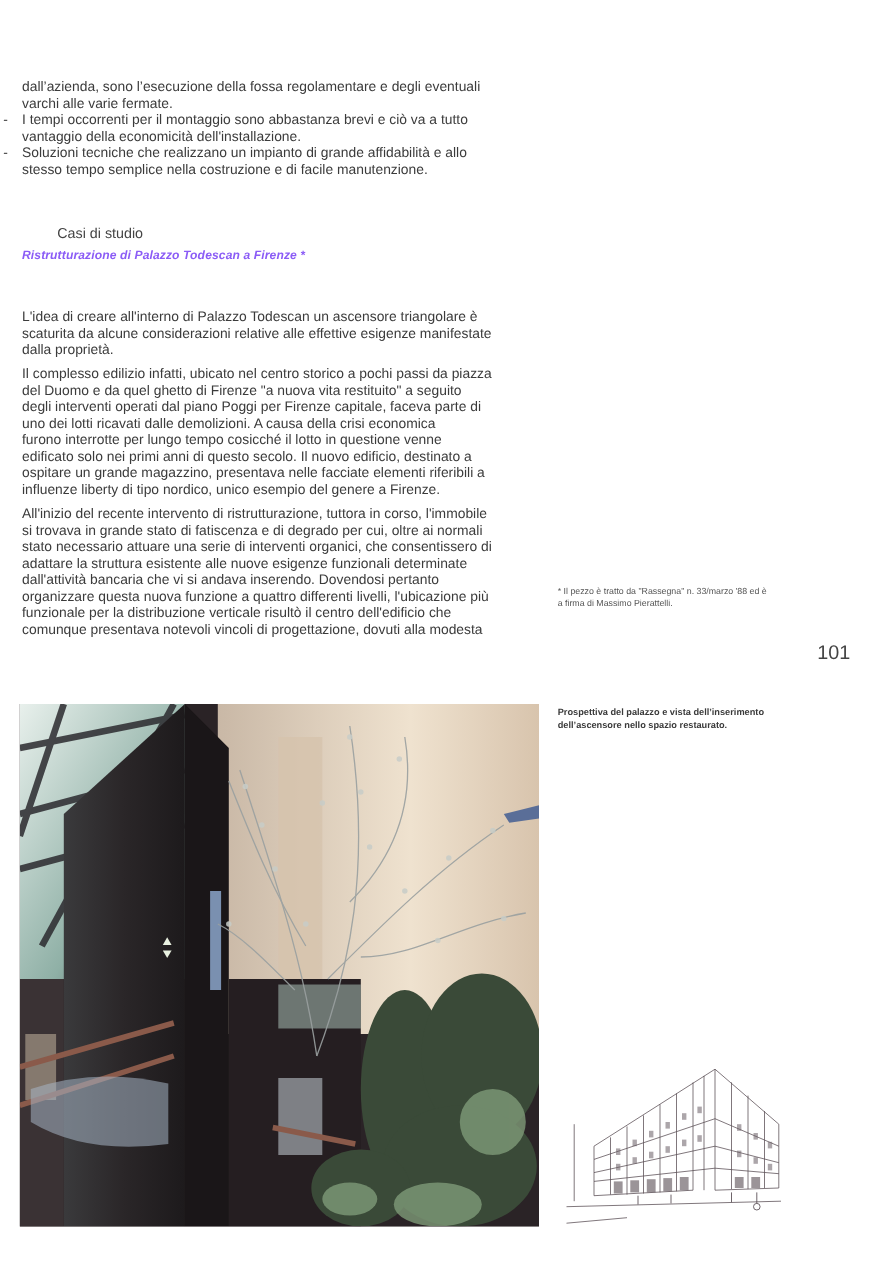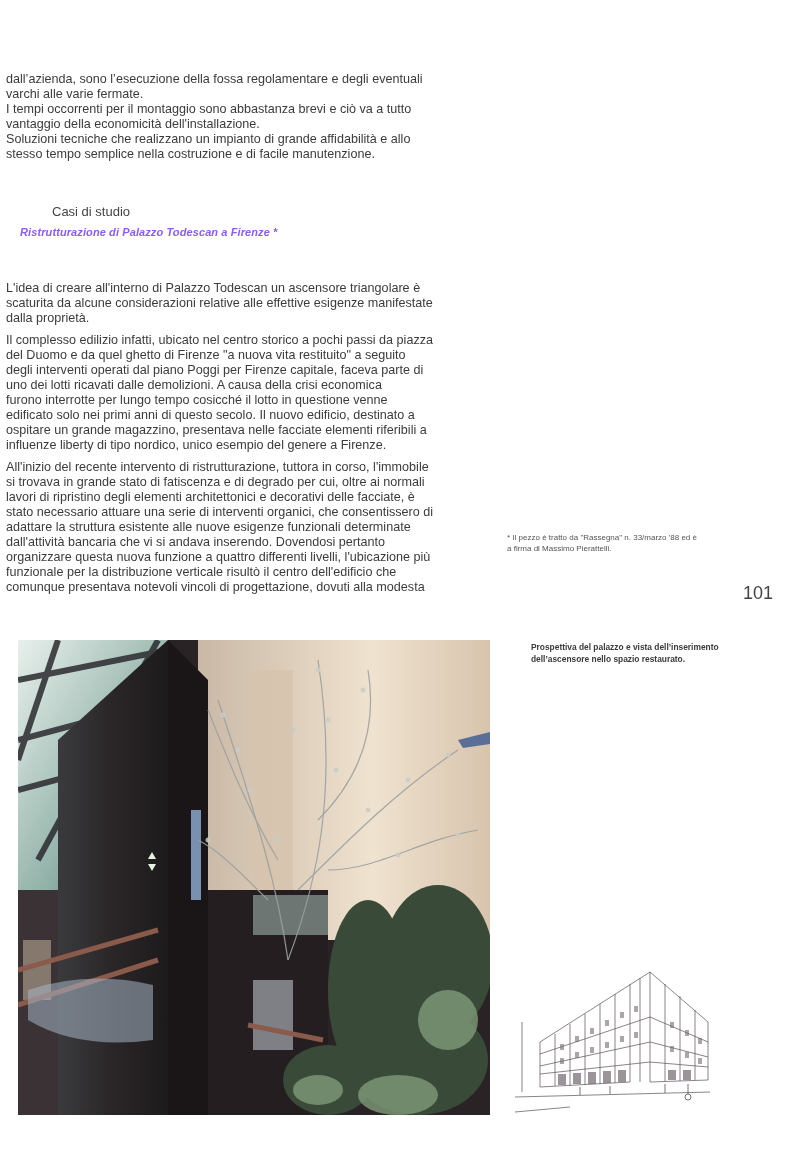--- a/index.html
+++ b/index.html
@@ -1,31 +1,31 @@
 <!DOCTYPE html>
 <html><head>
   <meta charset="utf-8">
   <style>
     html, body { margin: 0; padding: 0; }
     body {
       width: 790px; height: 1155px; background: #ffffff; position: relative; overflow: hidden;
       font-family: "Liberation Sans", sans-serif; color: #3a3a3a;
     }
-    .col { position: absolute; left: 6px; width: 475px; font-size: 12.6px; line-height: 15px; color: #3b3b3b; }
+    .col { position: absolute; left: 20px; width: 475px; font-size: 12.6px; line-height: 15px; color: #3b3b3b; }
     .intro { top: 72px; }
     .intro p { margin: 0; }
     .bullet { position: relative; padding-left: 0; margin: 0; }
     .bullet .dash { position: absolute; left: -17px; }
     .kicker { position: absolute; left: 20px; top: 204px; font-size: 13px; color: #444; margin-left: 32px; }
     .title { position: absolute; left: 20px; top: 226px; font-size: 11px; font-style: italic; font-weight: bold; color: #8b5cf6; letter-spacing: 0.1px; }
     .body { top: 281px; }
     .body p { margin: 0 0 7px 0; }
     .footnote { position: absolute; left: 507px; top: 532px; width: 240px; font-size: 8px; line-height: 11px; color: #555; }
     .pagenum { position: absolute; left: 743px; top: 583px; font-size: 18px; color: #444; }
-    .caption { position: absolute; left: 531px; top: 641px; width: 250px; font-size: 8.4px; line-height: 12px; font-weight: bold; color: #3a3a3a; }
+    .caption { position: absolute; left: 507px; top: 641px; width: 250px; font-size: 8.4px; line-height: 12px; font-weight: bold; color: #3a3a3a; }
 
     .photo { position: absolute; left: 18px; top: 640px; width: 472px; height: 475px; overflow: hidden; background: #2a2326; }
     .photo svg { display: block; }
     .sketch { position: absolute; left: 510px; top: 962px; width: 210px; height: 155px; }
   </style>
 </head>
 <body>
 
 <div class="col intro">
   <p>dall’azienda, sono l’esecuzione della fossa regolamentare e degli eventuali</p>
@@ -57,21 +57,20 @@
     <span style="display:block">degli interventi operati dal piano Poggi per Firenze capitale, faceva parte di</span>
     <span style="display:block">uno dei lotti ricavati dalle demolizioni. A causa della crisi economica</span>
     <span style="display:block">furono interrotte per lungo tempo cosicché il lotto in questione venne</span>
     <span style="display:block">edificato solo nei primi anni di questo secolo. Il nuovo edificio, destinato a</span>
     <span style="display:block">ospitare un grande magazzino, presentava nelle facciate elementi riferibili a</span>
     <span style="display:block">influenze liberty di tipo nordico, unico esempio del genere a Firenze.</span>
   </p>
   <p>
     <span style="display:block">All'inizio del recente intervento di ristrutturazione, tuttora in corso, l'immobile</span>
     <span style="display:block">si trovava in grande stato di fatiscenza e di degrado per cui, oltre ai normali</span>
-    <span style="display:block">lavori di ripristino degli elementi architettonici e decorativi delle facciate, è</span>
     <span style="display:block">stato necessario attuare una serie di interventi organici, che consentissero di</span>
     <span style="display:block">adattare la struttura esistente alle nuove esigenze funzionali determinate</span>
     <span style="display:block">dall'attività bancaria che vi si andava inserendo. Dovendosi pertanto</span>
     <span style="display:block">organizzare questa nuova funzione a quattro differenti livelli, l'ubicazione più</span>
     <span style="display:block">funzionale per la distribuzione verticale risultò il centro dell'edificio che</span>
     <span style="display:block">comunque presentava notevoli vincoli di progettazione, dovuti alla modesta</span>
   </p>
 </div>
 
 <div class="footnote">

